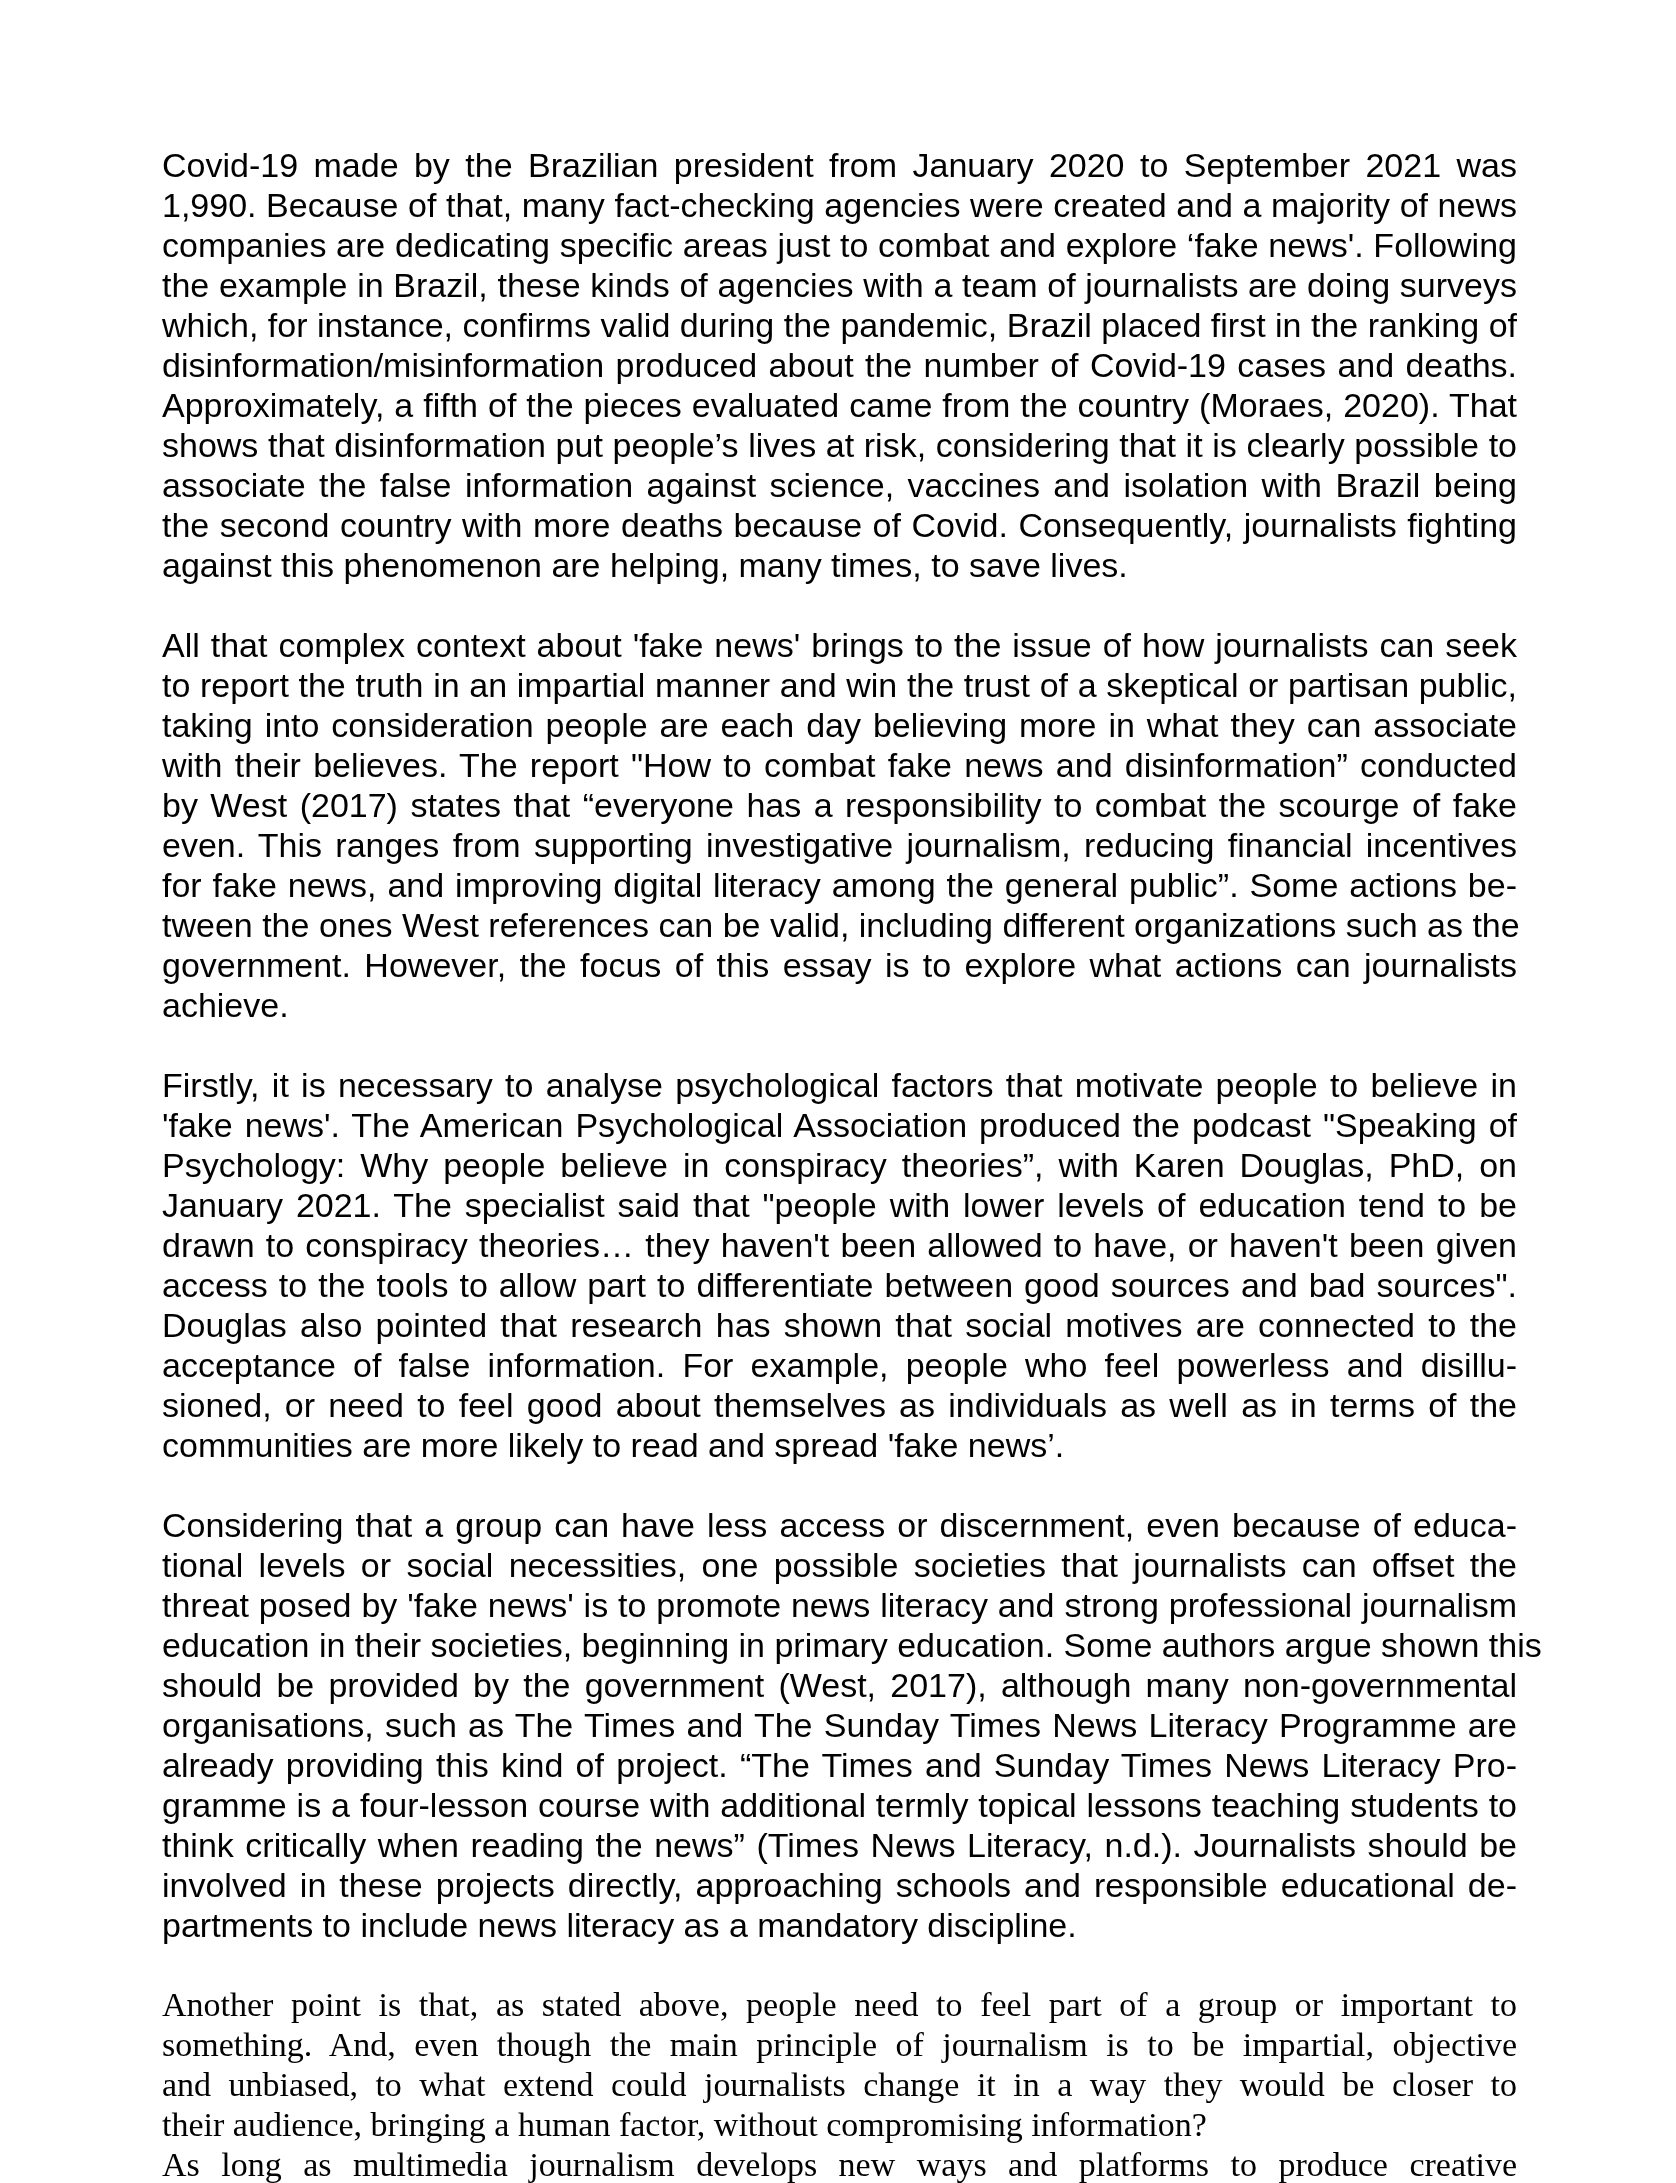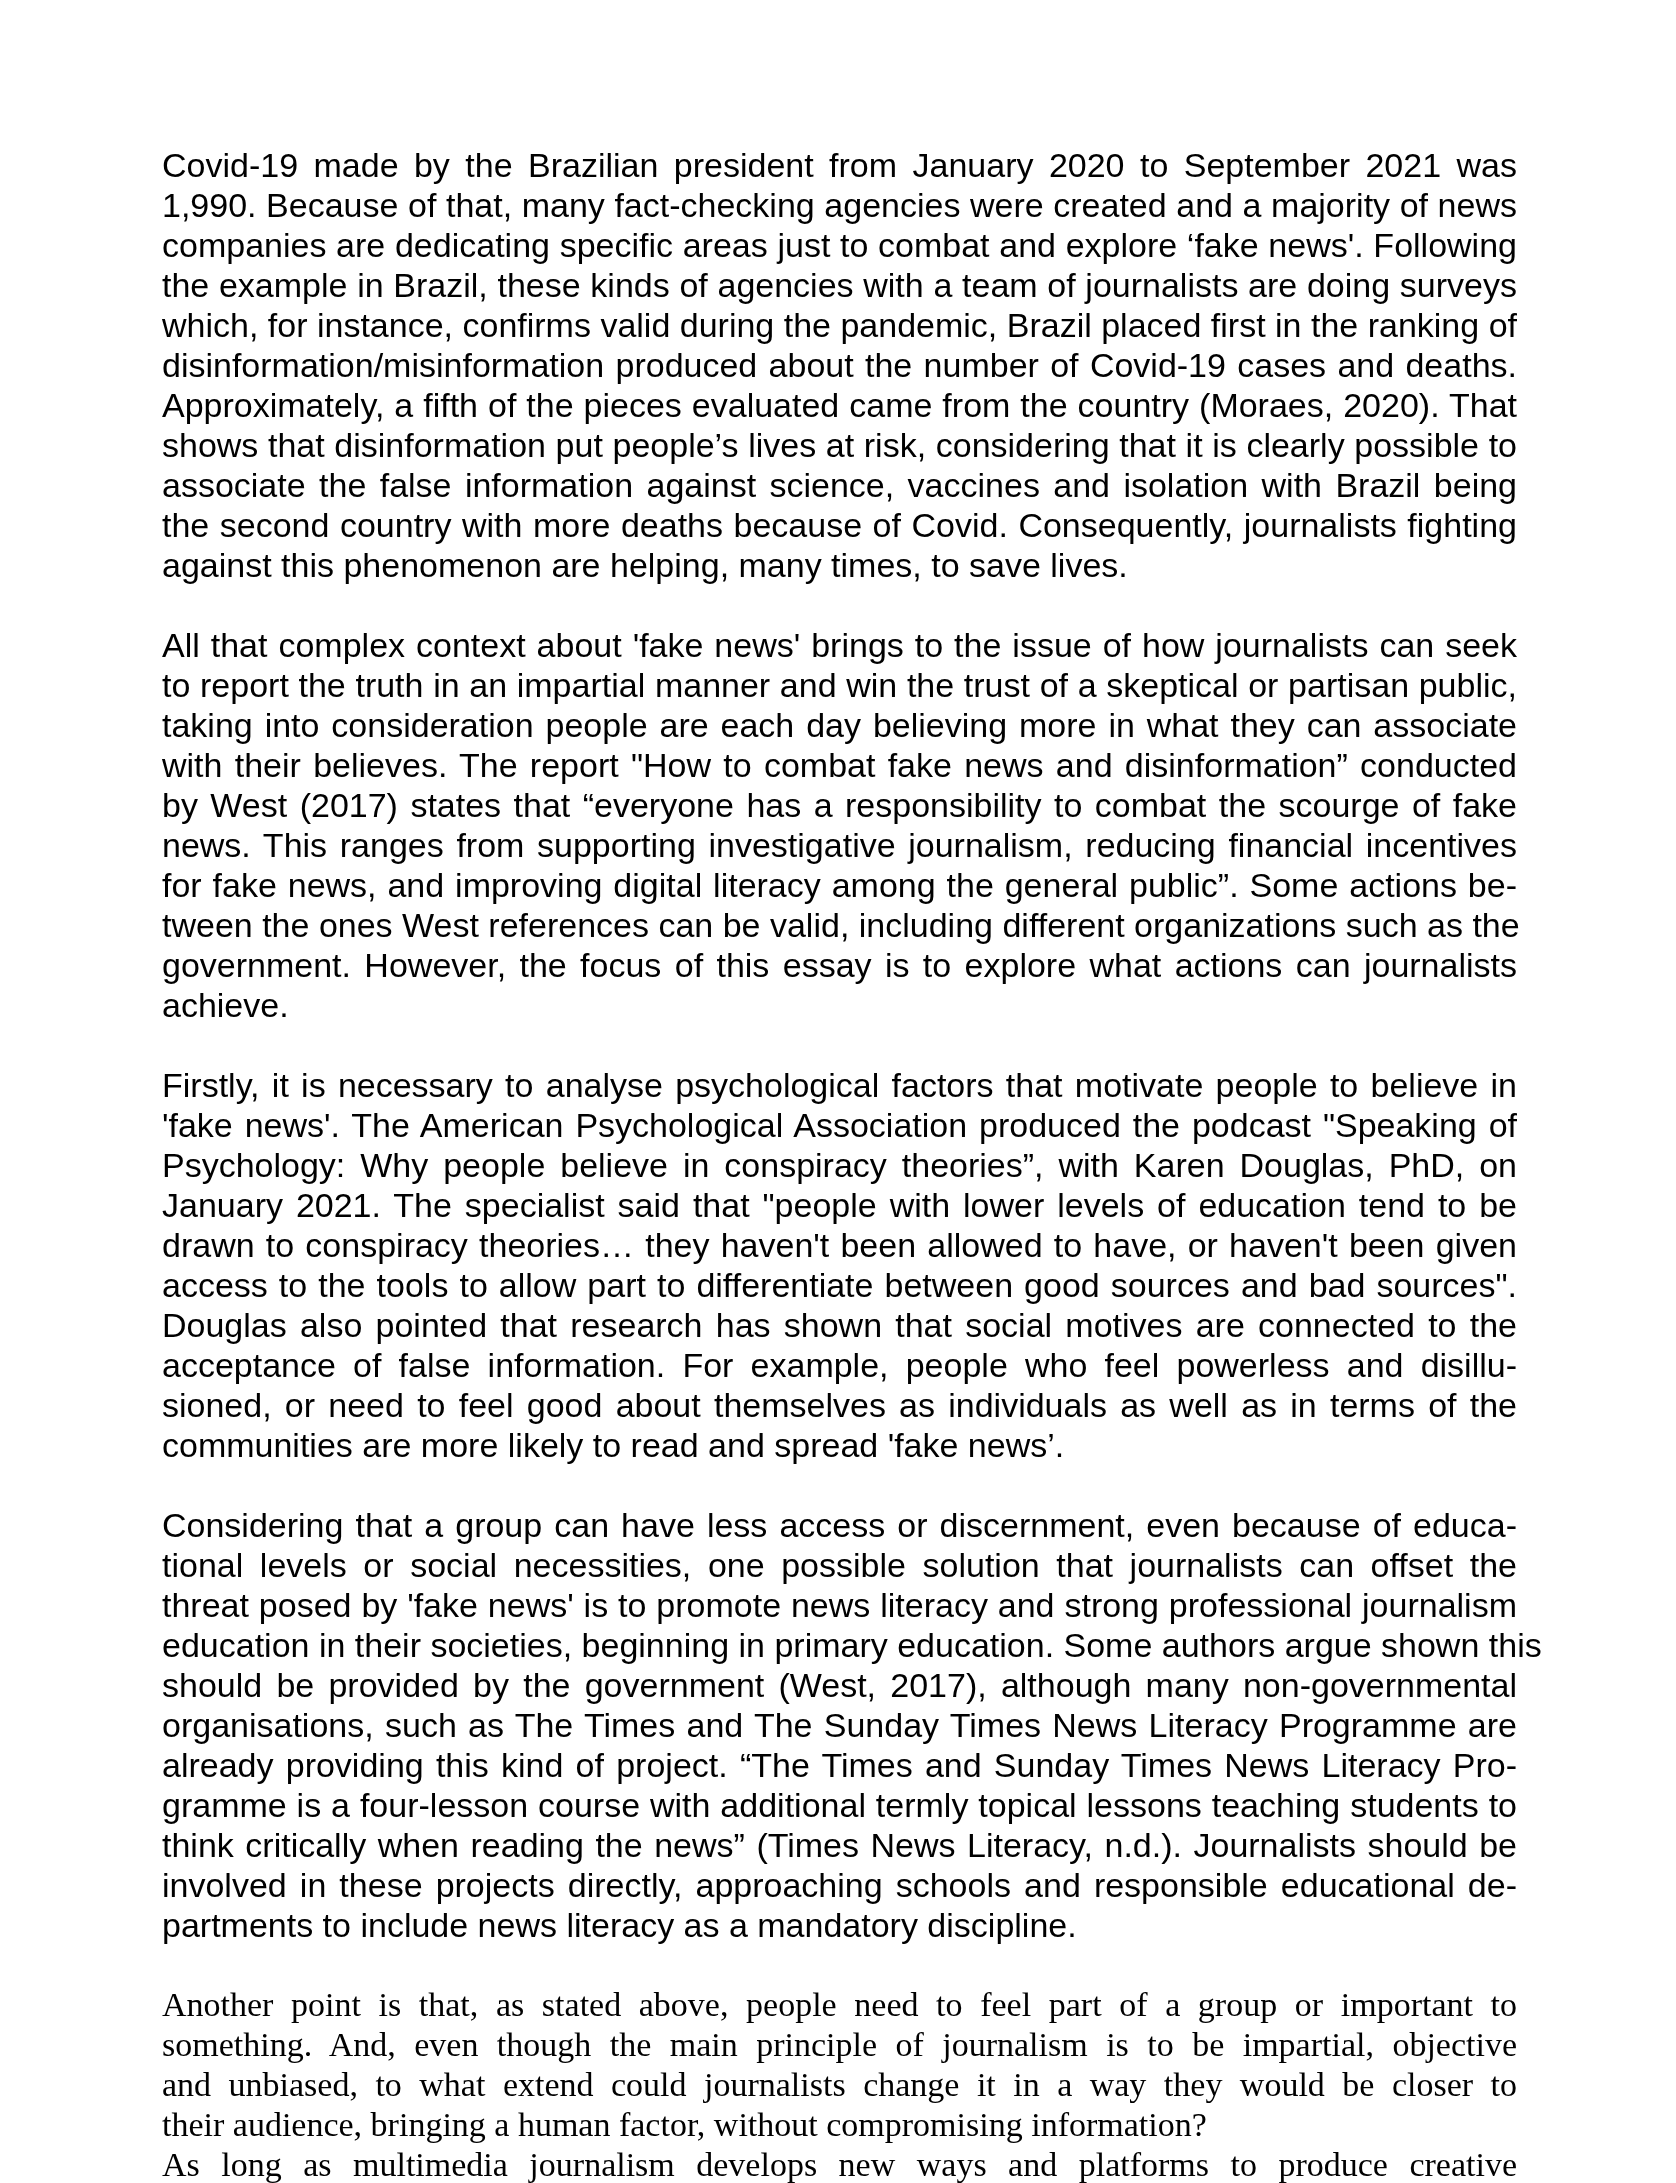--- a/index.html
+++ b/index.html
@@ -44,21 +44,21 @@
     <span class="line">the second country with more deaths because of Covid. Consequently, journalists fighting</span>
     <span class="line last">against this phenomenon are helping, many times, to save lives.</span>
   </p>
 
   <p class="para">
     <span class="line">All that complex context about 'fake news' brings to the issue of how journalists can seek</span>
     <span class="line">to report the truth in an impartial manner and win the trust of a skeptical or partisan public,</span>
     <span class="line">taking into consideration people are each day believing more in what they can associate</span>
     <span class="line">with their believes. The report "How to combat fake news and disinformation” conducted</span>
     <span class="line">by West (2017) states that “everyone has a responsibility to combat the scourge of fake</span>
-    <span class="line">news. This ranges from supporting investigative journalism, reducing financial incentives</span>
+    <span class="line">even. This ranges from supporting investigative journalism, reducing financial incentives</span>
     <span class="line">for fake news, and improving digital literacy among the general public”. Some actions be-</span>
     <span class="line">tween the ones West references can be valid, including different organizations such as the</span>
     <span class="line">government. However, the focus of this essay is to explore what actions can journalists</span>
     <span class="line last">achieve.</span>
   </p>
 
   <p class="para">
     <span class="line">Firstly, it is necessary to analyse psychological factors that motivate people to believe in</span>
     <span class="line">'fake news'. The American Psychological Association produced the podcast "Speaking of</span>
     <span class="line">Psychology: Why people believe in conspiracy theories”, with Karen Douglas, PhD, on</span>
@@ -66,21 +66,21 @@
     <span class="line">drawn to conspiracy theories… they haven't been allowed to have, or haven't been given</span>
     <span class="line">access to the tools to allow part to differentiate between good sources and bad sources".</span>
     <span class="line">Douglas also pointed that research has shown that social motives are connected to the</span>
     <span class="line">acceptance of false information. For example, people who feel powerless and disillu-</span>
     <span class="line">sioned, or need to feel good about themselves as individuals as well as in terms of the</span>
     <span class="line last">communities are more likely to read and spread 'fake news’.</span>
   </p>
 
   <p class="para">
     <span class="line">Considering that a group can have less access or discernment, even because of educa-</span>
-    <span class="line">tional levels or social necessities, one possible solution that journalists can offset the</span>
+    <span class="line">tional levels or social necessities, one possible societies that journalists can offset the</span>
     <span class="line">threat posed by 'fake news' is to promote news literacy and strong professional journalism</span>
     <span class="line">education in their societies, beginning in primary education. Some authors argue shown this</span>
     <span class="line">should be provided by the government (West, 2017), although many non-governmental</span>
     <span class="line">organisations, such as The Times and The Sunday Times News Literacy Programme are</span>
     <span class="line">already providing this kind of project. “The Times and Sunday Times News Literacy Pro-</span>
     <span class="line">gramme is a four-lesson course with additional termly topical lessons teaching students to</span>
     <span class="line">think critically when reading the news” (Times News Literacy, n.d.). Journalists should be</span>
     <span class="line">involved in these projects directly, approaching schools and responsible educational de-</span>
     <span class="line last">partments to include news literacy as a mandatory discipline.</span>
   </p>

